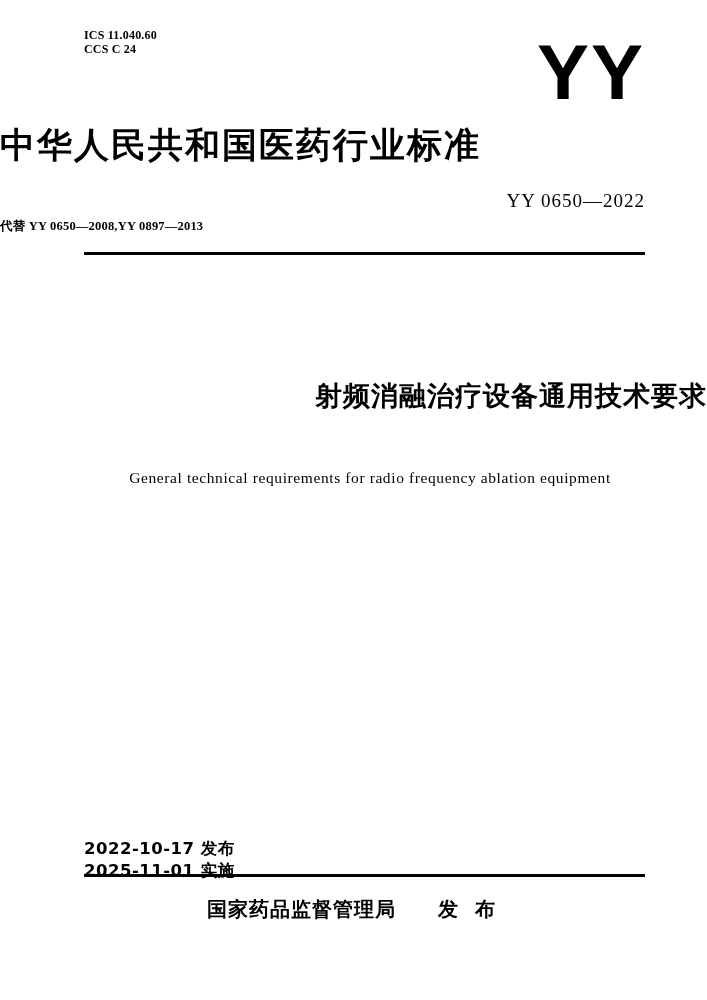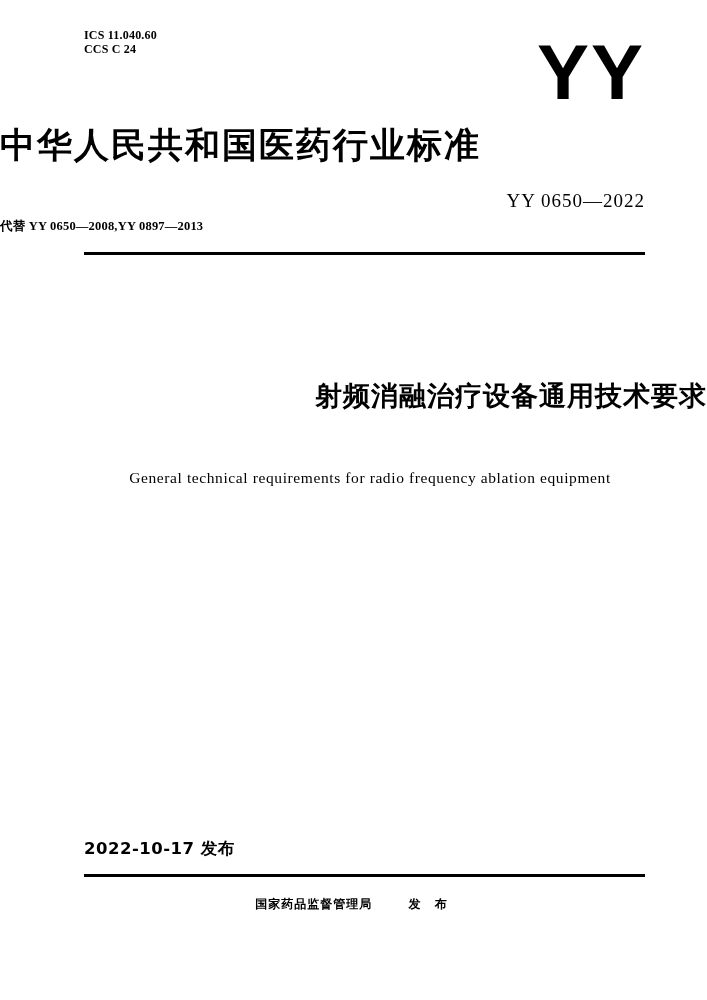--- a/index.html
+++ b/index.html
@@ -149,21 +149,21 @@
 
   
   .issuer {
     position: absolute;
     left: 0;
     right: 0;
     top: 896px;
     text-align: center;
     font-family: "DejaVu Sans", sans-serif;
     font-weight: bold;
-    font-size: 12px;
+    font-size: 20px;
     letter-spacing: 1px;
   }
   .issuer .gap { display: inline-block; width: 26px; }
   .issuer .pub { letter-spacing: 5px; }
 </style>
 </head>
 <body>
 
 <div class="page">
 
@@ -179,20 +179,21 @@
   <div class="std-number">YY 0650—2022</div>
   <div class="std-replace">代替 YY 0650—2008,YY 0897—2013</div>
 
   <div class="rule-top"></div>
 
   <div class="doc-title-cn">射频消融治疗设备通用技术要求</div>
   <div class="doc-title-en">General technical requirements for radio frequency ablation equipment</div>
 
   <div class="date-row">
     <span>2022-10-17 发布</span>
+    <span>2025-11-01 实施</span>
   </div>
 
   <div class="rule-bottom"></div>
 
   <div class="issuer">
     <span>国家药品监督管理局</span>
     <span class="gap"></span>
     <span class="pub">发 布</span>
   </div>
 

